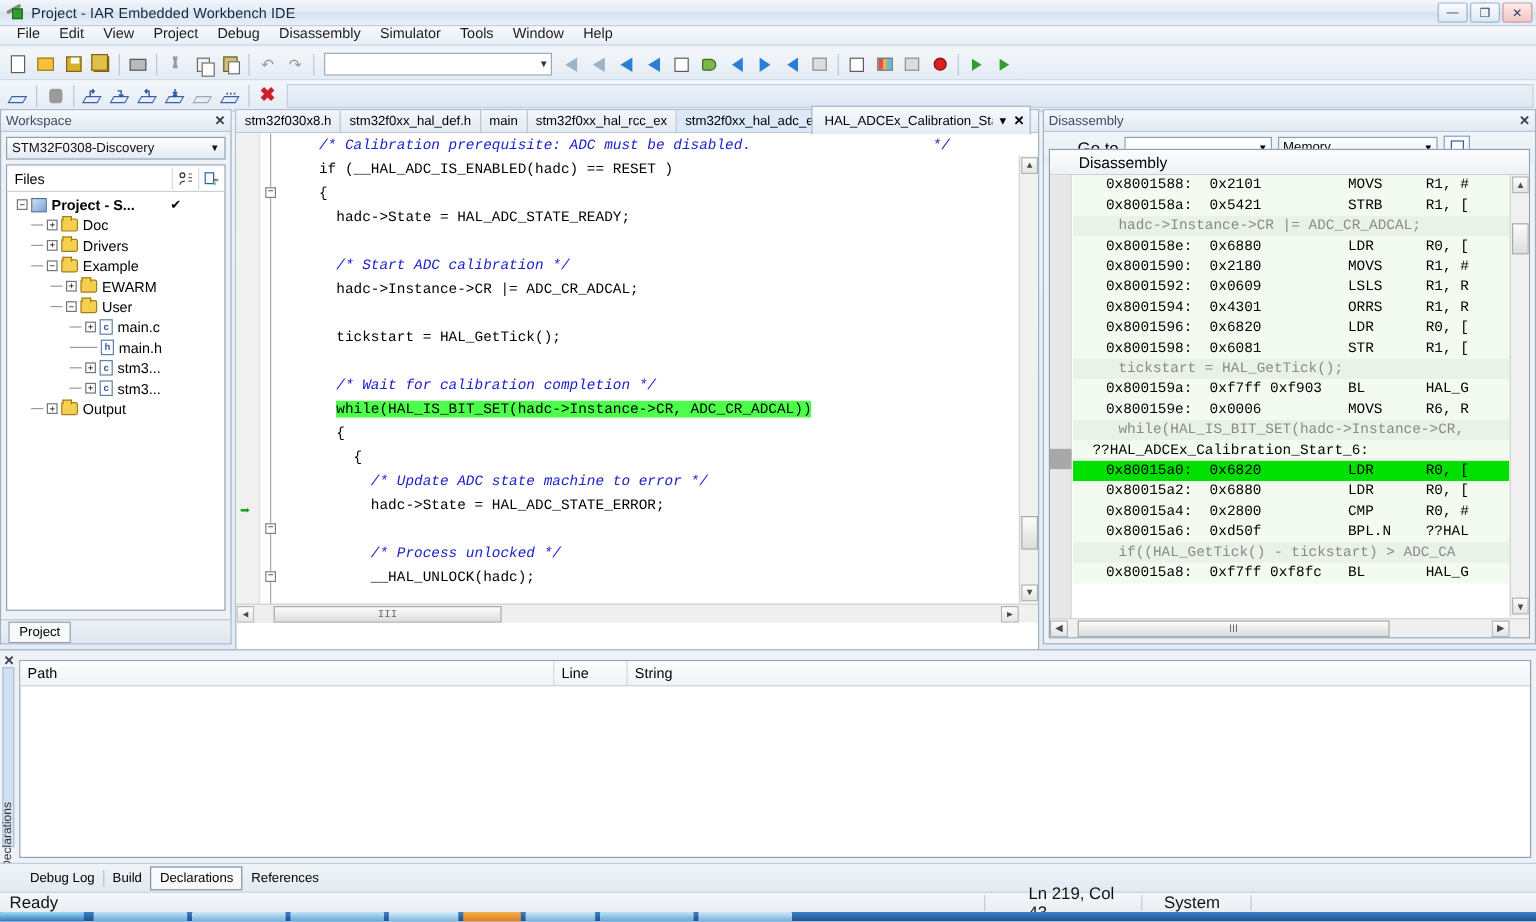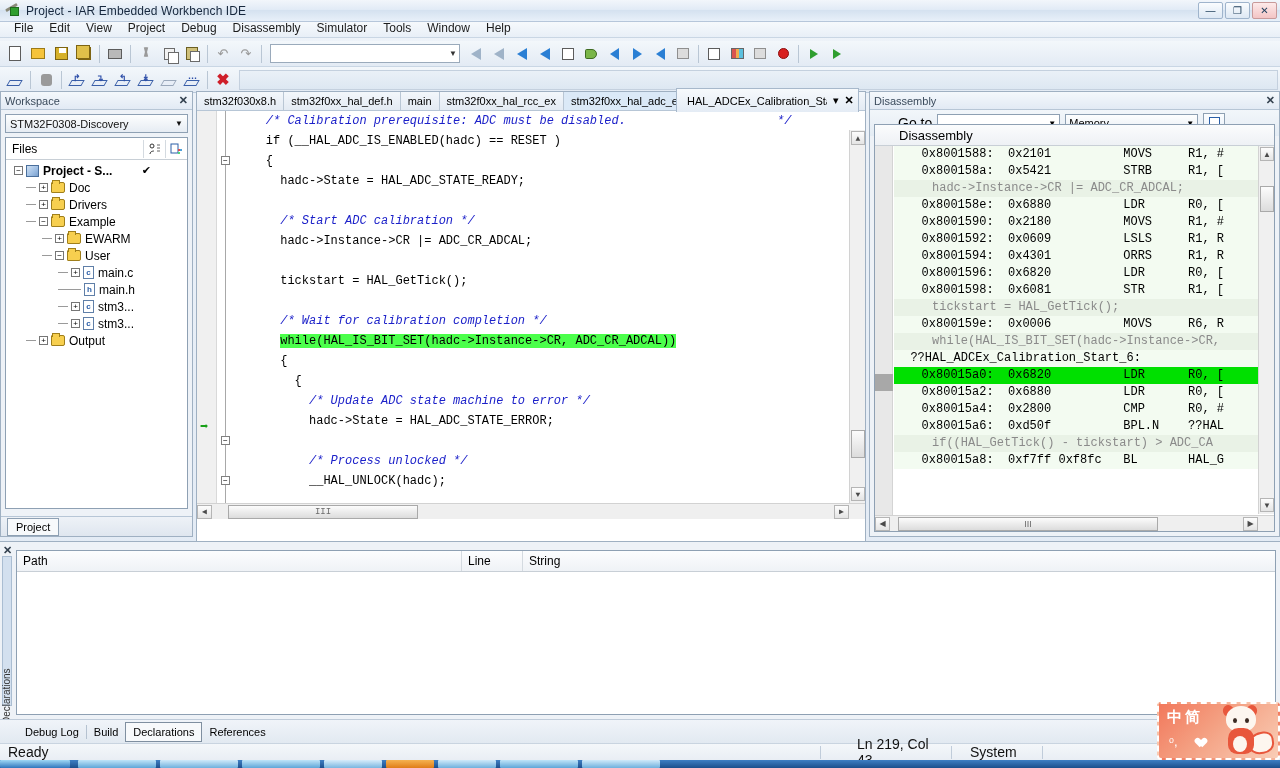--- a/index.html
+++ b/index.html
@@ -726,20 +726,21 @@
           <div class="dline">   0x8001588:  0x2101          MOVS     R1, #</div>
           <div class="dline">   0x800158a:  0x5421          STRB     R1, [</div>
           <div class="dline src">     hadc-&gt;Instance-&gt;CR |= ADC_CR_ADCAL;</div>
           <div class="dline">   0x800158e:  0x6880          LDR      R0, [</div>
           <div class="dline">   0x8001590:  0x2180          MOVS     R1, #</div>
           <div class="dline">   0x8001592:  0x0609          LSLS     R1, R</div>
           <div class="dline">   0x8001594:  0x4301          ORRS     R1, R</div>
           <div class="dline">   0x8001596:  0x6820          LDR      R0, [</div>
           <div class="dline">   0x8001598:  0x6081          STR      R1, [</div>
           <div class="dline src">     tickstart = HAL_GetTick();</div>
+          <div class="dline">   0x800159a:  0xf7ff 0xf903   BL       HAL_G</div>
           <div class="dline">   0x800159e:  0x0006          MOVS     R6, R</div>
           <div class="dline src">     while(HAL_IS_BIT_SET(hadc-&gt;Instance-&gt;CR,</div>
           <div class="dline lbl">  ??HAL_ADCEx_Calibration_Start_6:</div>
           <div class="dline cur">   0x80015a0:  0x6820          LDR      R0, [</div>
           <div class="dline">   0x80015a2:  0x6880          LDR      R0, [</div>
           <div class="dline">   0x80015a4:  0x2800          CMP      R0, #</div>
           <div class="dline">   0x80015a6:  0xd50f          BPL.N    ??HAL</div>
           <div class="dline src">     if((HAL_GetTick() - tickstart) &gt; ADC_CA</div>
           <div class="dline">   0x80015a8:  0xf7ff 0xf8fc   BL       HAL_G</div>
         </div>
@@ -784,35 +785,20 @@
   <div class="statusbar">
     <div class="sb-cell sb-ready">Ready</div>
     <div class="sb-sep"></div>
     <div class="sb-cell" style="width:130px;padding-left:36px">Ln 219, Col 43</div>
     <div class="sb-sep"></div>
     <div class="sb-cell" style="width:90px;padding-left:18px">System</div>
     <div class="sb-sep"></div>
     <div class="sb-grow"></div>
   </div>
 
-  <div class="mascot">
-    <div class="cn">中简</div>
-    <div class="dots">ᵒ,</div>
-    <div class="heart"></div>
-    <div class="fox">
-      <div class="ear l"></div>
-        <div class="ear r"></div>
-      <div class="head"></div>
-      <div class="eye l"></div>
-        <div class="eye r"></div>
-      <div class="tail"></div>
-      <div class="body"></div>
-      <div class="belly"></div>
-    </div>
-  </div>
 
   <div class="taskbar">
     <div class="tb-item" style="left:0;width:70px;background:linear-gradient(to bottom,#9fd8f5,#2f76bd);"></div>
     <div class="tb-item" style="left:78px;width:78px;background:linear-gradient(to bottom,#bfe4f8,#5fa6d8);"></div>
     <div class="tb-item" style="left:160px;width:78px;background:linear-gradient(to bottom,#cfe9f9,#6fb0dd);"></div>
     <div class="tb-item" style="left:242px;width:78px;background:linear-gradient(to bottom,#bfe4f8,#5fa6d8);"></div>
     <div class="tb-item" style="left:324px;width:58px;background:linear-gradient(to bottom,#d6ecfa,#79b6e0);"></div>
     <div class="tb-item" style="left:386px;width:48px;background:linear-gradient(to bottom,#f5b251,#e07d18);"></div>
     <div class="tb-item" style="left:438px;width:58px;background:linear-gradient(to bottom,#cfe9f9,#6fb0dd);"></div>
     <div class="tb-item" style="left:500px;width:78px;background:linear-gradient(to bottom,#bfe4f8,#5fa6d8);"></div>

